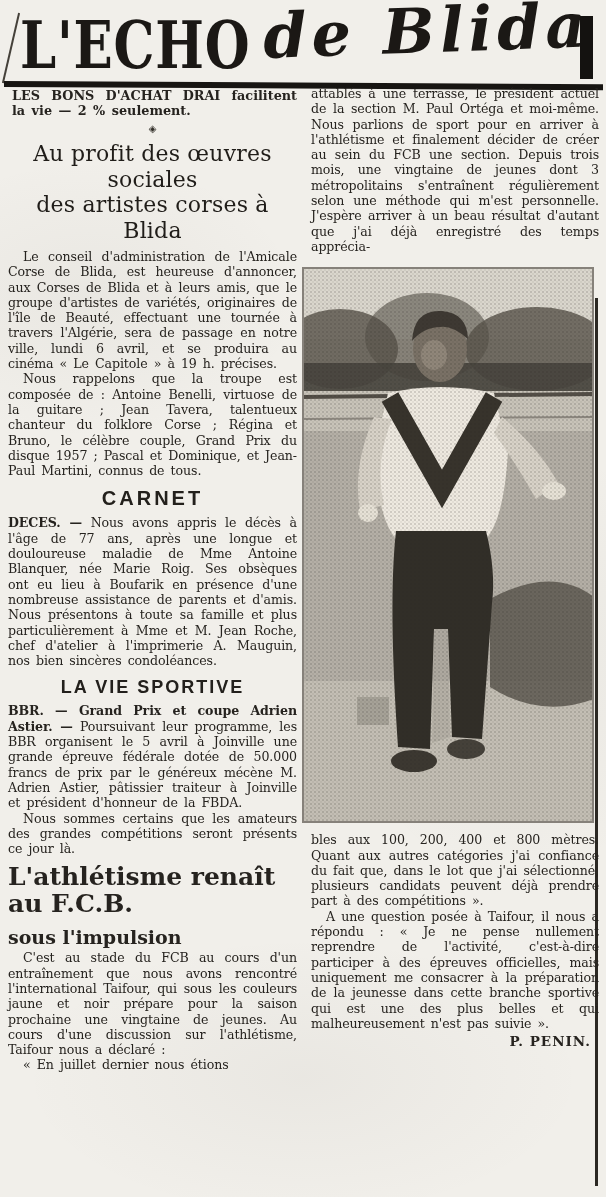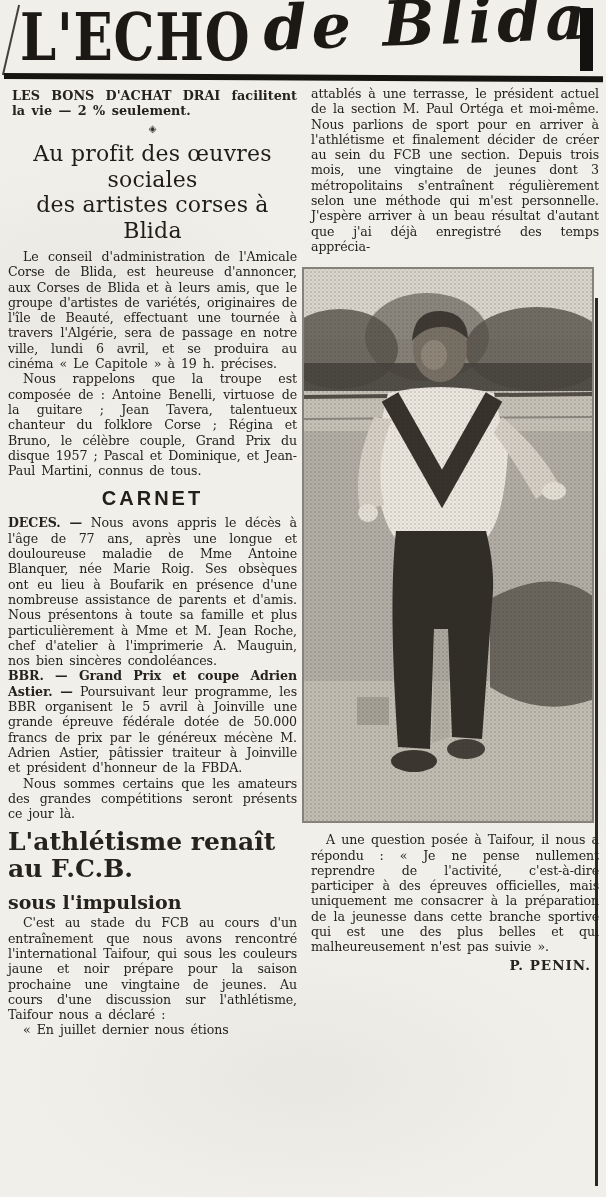--- a/index.html
+++ b/index.html
@@ -13,21 +13,21 @@
   }
   .page {
     position:absolute; inset:0;
     background:
       radial-gradient(ellipse 300px 200px at 15% 25%, rgba(90,85,75,.05), transparent 70%),
       radial-gradient(ellipse 260px 320px at 85% 55%, rgba(90,85,75,.06), transparent 70%),
       radial-gradient(ellipse 400px 200px at 50% 90%, rgba(90,85,75,.05), transparent 70%),
       #f1efea;
   }
   
-  .masthead { position:absolute; top:8px; left:0; width:606px; height:80px; }
+  .masthead { position:absolute; top:16px; left:0; width:606px; height:80px; }
   .mast-main {
     position:absolute; left:20px; top:-10px;
     font-family:"DejaVu Serif", serif; font-weight:bold;
     font-size:66px; letter-spacing:1px; color:#1b1815;
     display:inline-block; transform:scaleX(.78); transform-origin:left top;
   }
   .mast-script {
     position:absolute; left:262px; top:-16px;
     font-family:"DejaVu Serif", serif; font-style:italic; font-weight:bold;
     font-size:62px; letter-spacing:5px; color:#1b1815;
@@ -107,20 +107,21 @@
     <h1 class="a1">
       <span>Au profit des œuvres sociales</span><br>
       <span>des artistes corses à Blida</span>
     </h1>
     <p class="body">Le conseil d'administration de l'Amicale Corse de Blida, est heureuse d'annoncer, aux Corses de Blida et à leurs amis, que le groupe d'artistes de variétés, originaires de l'île de Beauté, effectuant une tournée à travers l'Algérie, sera de passage en notre ville, lundi 6 avril, et se produira au cinéma « Le Capitole » à 19 h. précises.</p>
     <p class="body">Nous rappelons que la troupe est composée de : Antoine Benelli, virtuose de la guitare ; Jean Tavera, talentueux chanteur du folklore Corse ; Régina et Bruno, le célèbre couple, Grand Prix du disque 1957 ; Pascal et Dominique, et Jean-Paul Martini, connus de tous.</p>
 
     <h2 class="rubric carnet">CARNET</h2>
     <p class="body noindent"><span class="lead">DECES. —</span><span> Nous avons appris le décès à l'âge de 77 ans, après une longue et douloureuse maladie de Mme Antoine Blanquer, née Marie Roig. Ses obsèques ont eu lieu à Boufarik en présence d'une nombreuse assistance de parents et d'amis. Nous présentons à toute sa famille et plus particulièrement à Mme et M. Jean Roche, chef d'atelier à l'imprimerie A. Mauguin, nos bien sincères condoléances.</span></p>
 
+    <h2 class="rubric vie">LA VIE SPORTIVE</h2>
     <p class="body noindent"><span class="lead">BBR. — Grand Prix et coupe Adrien Astier. —</span><span> Poursuivant leur programme, les BBR organisent le 5 avril à Joinville une grande épreuve fédérale dotée de 50.000 francs de prix par le généreux mécène M. Adrien Astier, pâtissier traiteur à Joinville et président d'honneur de la FBDA.</span></p>
     <p class="body">Nous sommes certains que les amateurs des grandes compétitions seront présents ce jour là.</p>
 
     <div class="a2-t1">L'athlétisme renaît au F.C.B.</div>
     <div class="a2-t2">sous l'impulsion</div>
     <p class="body">C'est au stade du FCB au cours d'un entraînement que nous avons rencontré l'international Taifour, qui sous les couleurs jaune et noir prépare pour la saison prochaine une vingtaine de jeunes. Au cours d'une discussion sur l'athlétisme, Taifour nous a déclaré :</p>
     <p class="body">« En juillet dernier nous étions</p>
   </div>
 
   <div class="col-right">
@@ -169,17 +170,18 @@
         <path d="M132,362 L146,362 L148,470 L130,476 Z" fill="#a9a49a" opacity=".55"></path>
 
         <ellipse cx="112" cy="494" rx="23" ry="11" fill="#3c3831"></ellipse>
         <ellipse cx="164" cy="482" rx="19" ry="10" fill="#45413a"></ellipse>
 
         <rect width="292" height="556" fill="url(#ht)"></rect>
         <rect x="1" y="1" width="290" height="554" fill="none" stroke="#86817a" stroke-width="2"></rect>
       </svg>
     </div>
 
+    <p class="body noindent">bles aux 100, 200, 400 et 800 mètres. Quant aux autres catégories j'ai confiance du fait que, dans le lot que j'ai sélectionné, plusieurs candidats peuvent déjà prendre part à des compétitions ».</p>
     <p class="body">A une question posée à Taifour, il nous a répondu : « Je ne pense nullement reprendre de l'activité, c'est-à-dire participer à des épreuves officielles, mais uniquement me consacrer à la préparation de la jeunesse dans cette branche sportive qui est une des plus belles et qui malheureusement n'est pas suivie ».</p>
     <p class="signature">P. PENIN.</p>
   </div>
 
 </div>
 
 </body></html>

